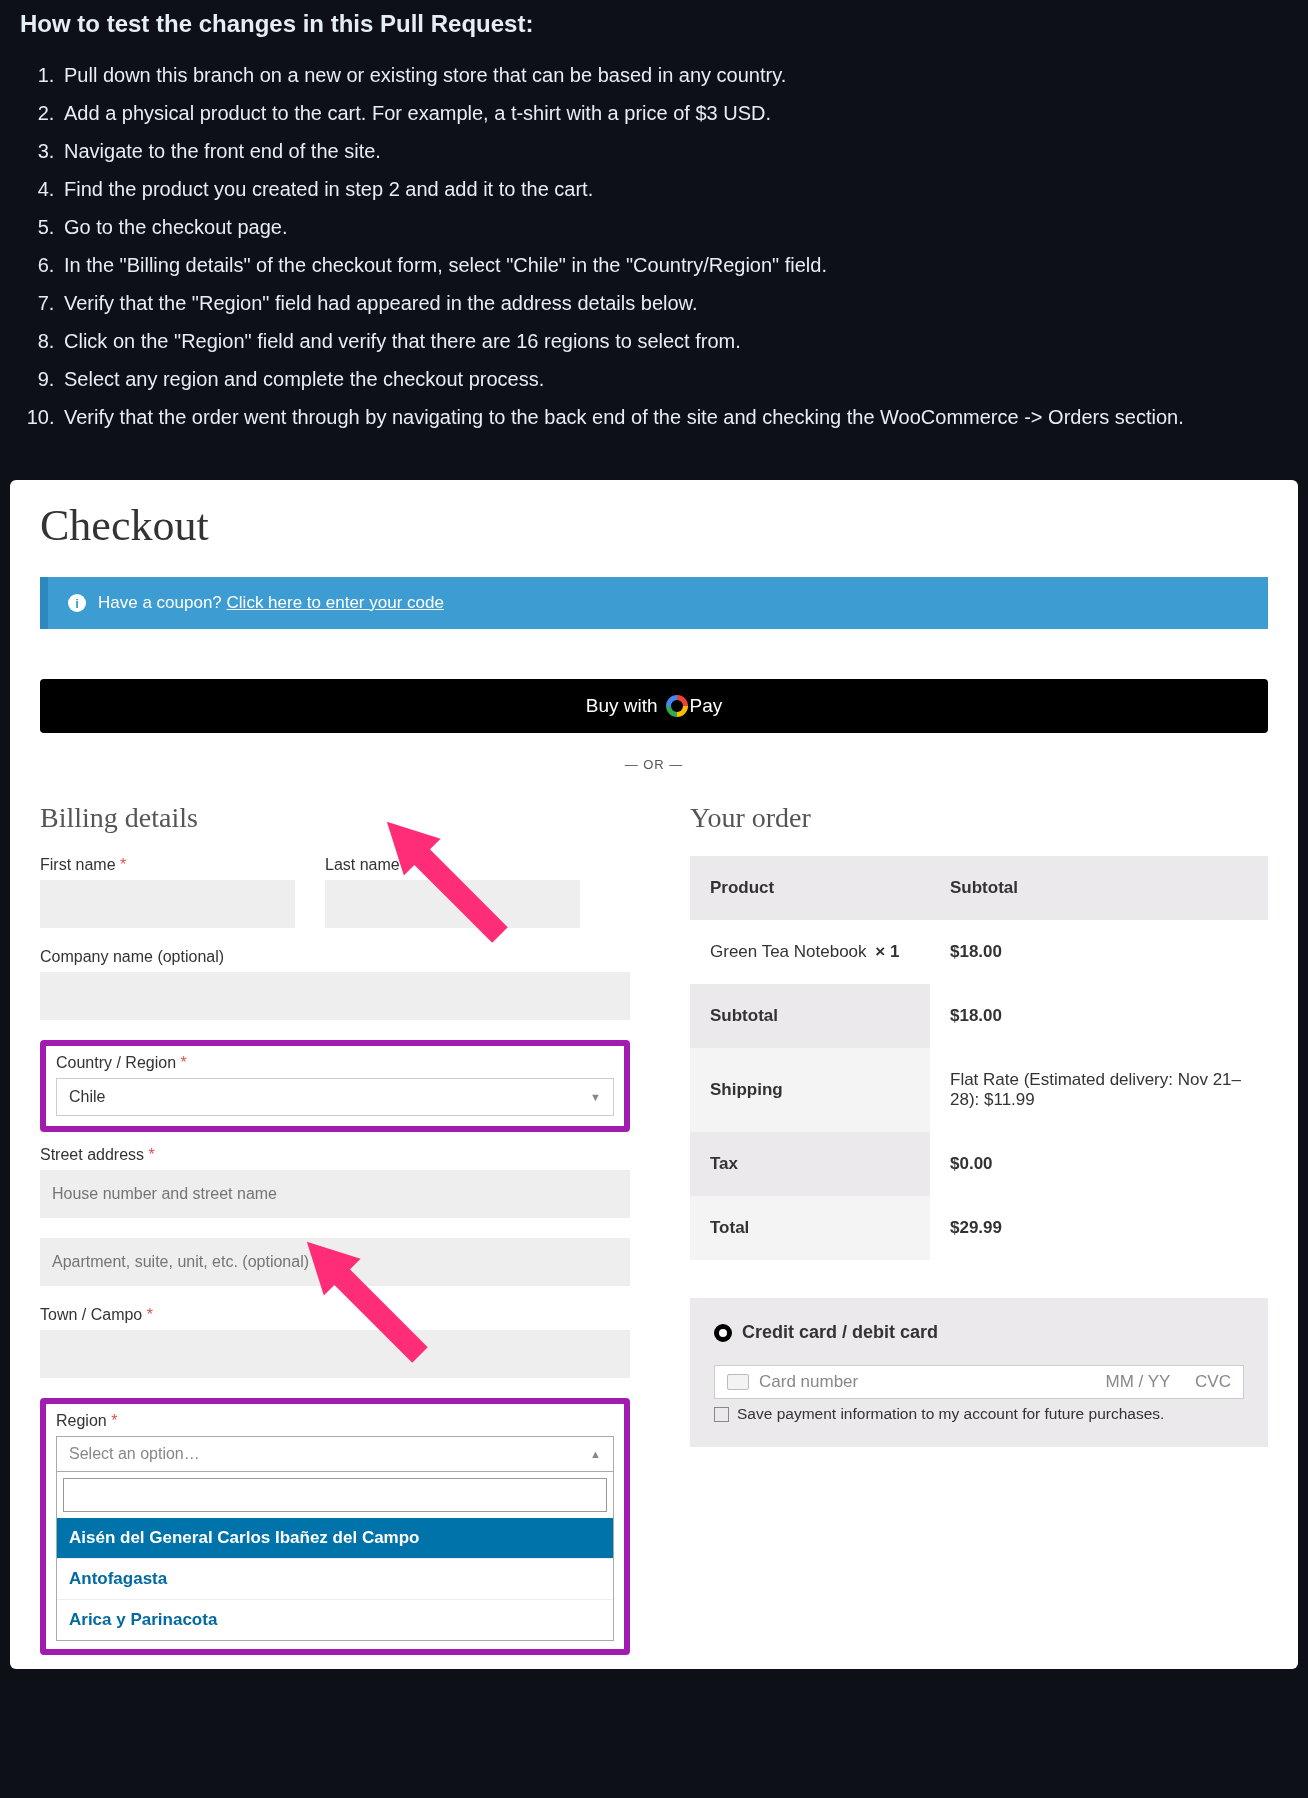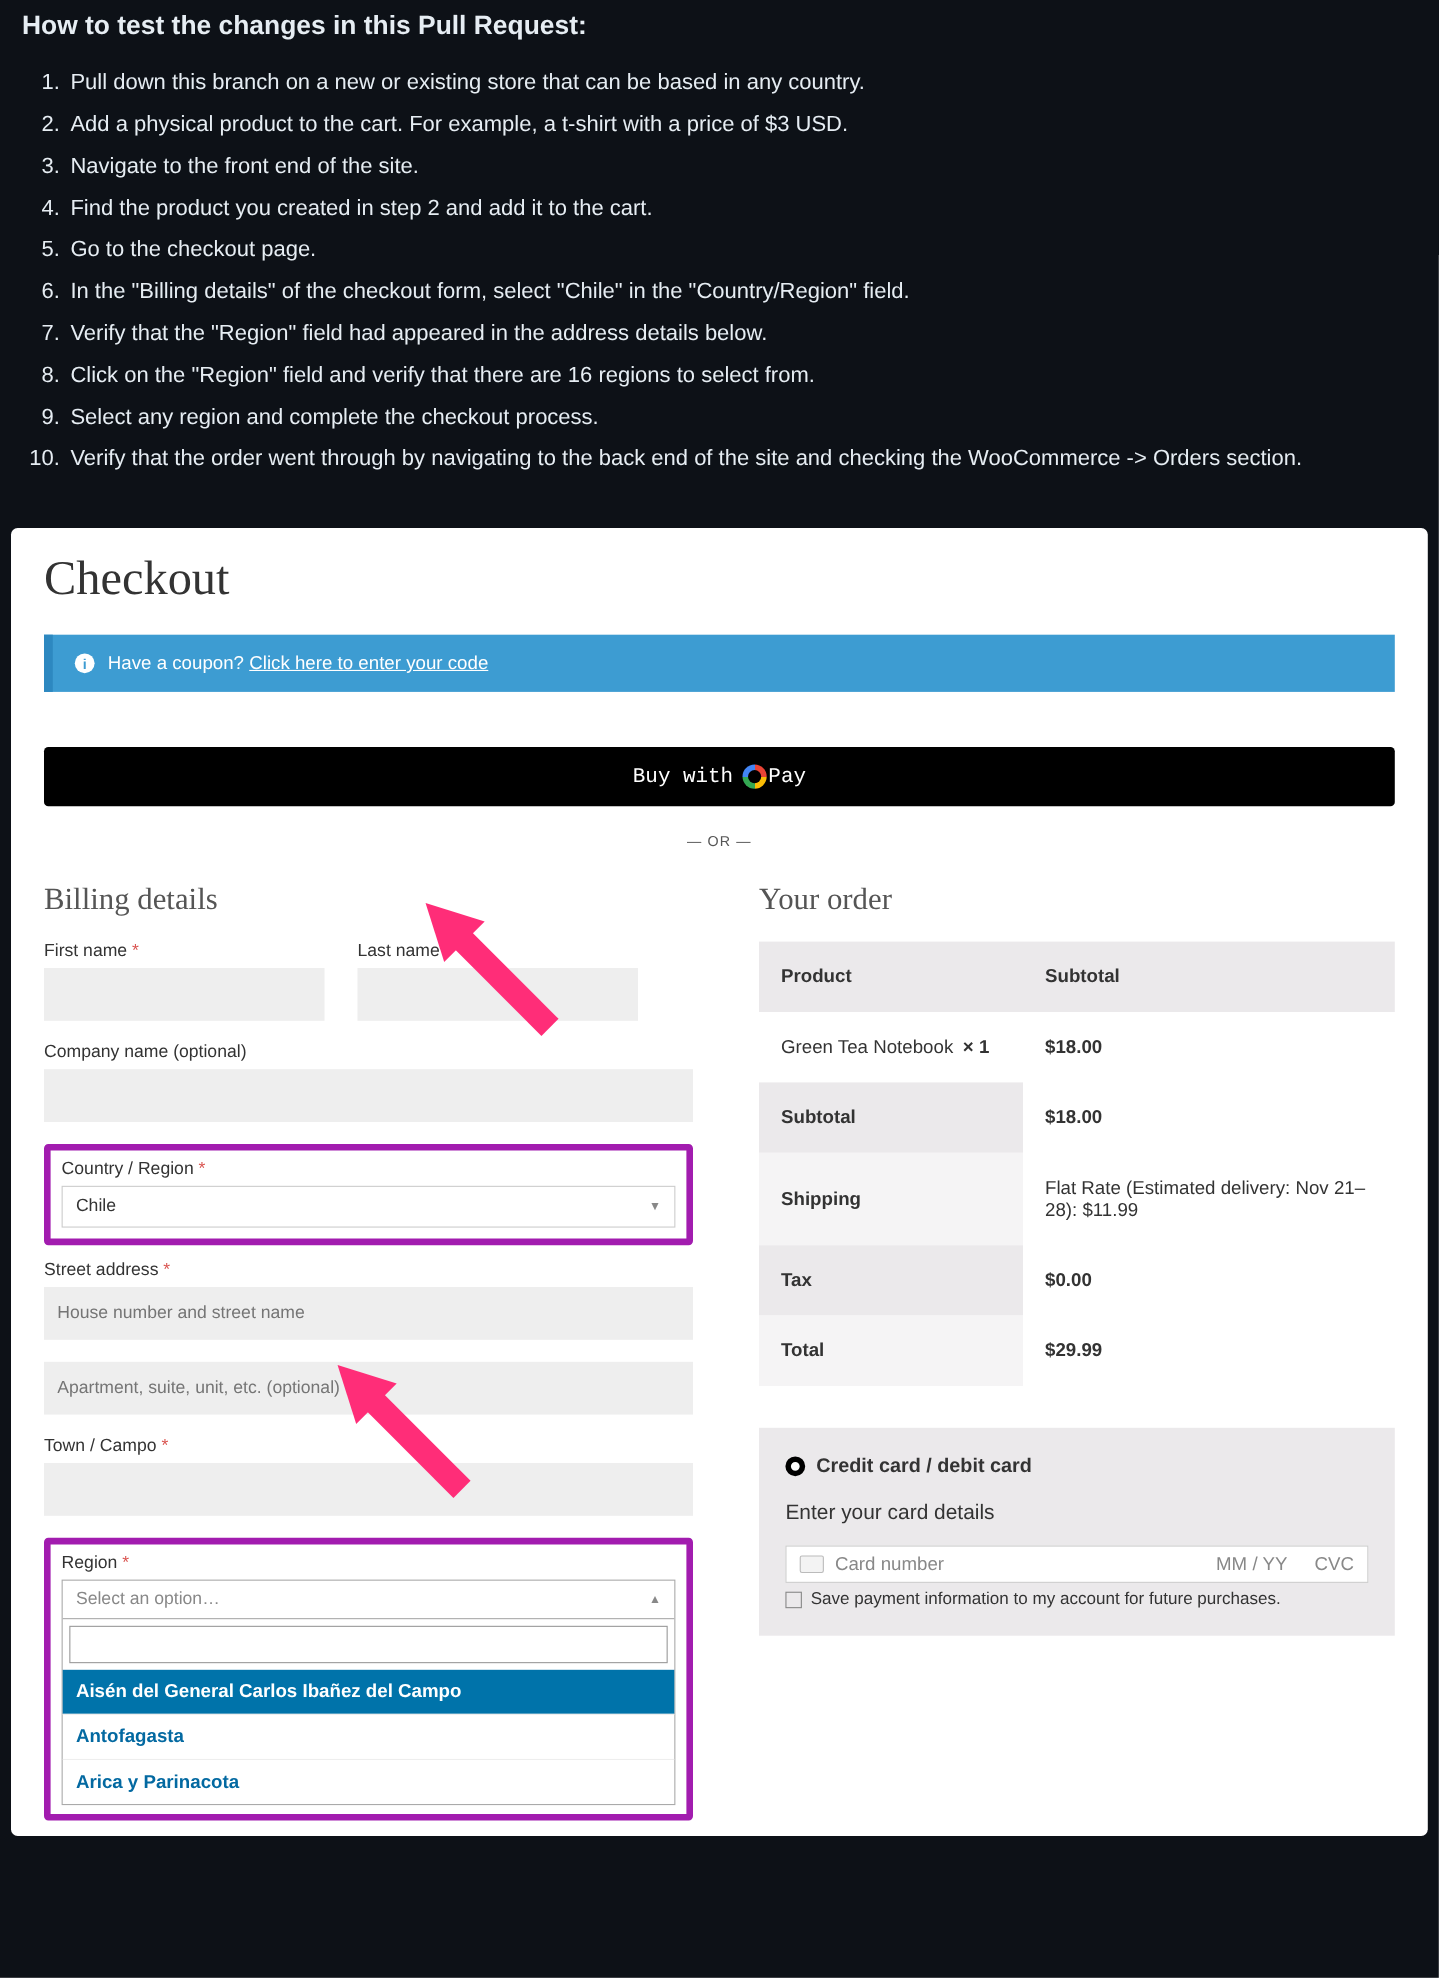--- a/index.html
+++ b/index.html
@@ -60,21 +60,20 @@
   .coupon-bar .link { text-decoration: underline; cursor: pointer; }
 
   .gpay {
     background: #000; color: #fff;
     text-align: center; padding: 16px;
     border-radius: 4px;
     margin-top: 50px;
     font-size: 19px;
     display: flex; align-items: center; justify-content: center; gap: 8px;
     cursor: pointer;
-    font-family: Liberation Mono, monospace;
   }
   .gpay-logo { font-weight: 500; display: inline-flex; align-items: center; gap: 2px; }
   .gpay-logo .g {
     width: 22px; height: 22px; border-radius: 50%;
     background: conic-gradient(#ea4335 0 90deg, #fbbc05 90deg 180deg, #34a853 180deg 270deg, #4285f4 270deg 360deg);
     position: relative;
   }
   .gpay-logo .g::after { content:""; position:absolute; inset:5px; background:#000; border-radius:50%; }
   .or-sep { text-align: center; color: #555; font-size: 13px; letter-spacing: 1px; margin: 24px 0 30px; }
 
@@ -348,21 +347,20 @@
             <td class="val-cell">$29.99</td>
           </tr>
         </tbody>
       </table>
 
       <div class="payment-box">
         <div class="radio-row">
           <span class="radio-dot"></span>
           <span>Credit card / debit card</span>
         </div>
-        <div class="card-subhead">Enter your card details</div>
         <div class="card-input-row">
           <span class="card-ico"></span>
           <span>Card number</span>
           <span class="spacer"></span>
           <span>MM / YY</span>
           <span>&nbsp;</span>
           <span>CVC</span>
         </div>
         <div class="save-row">
           <span class="cbx"></span>

